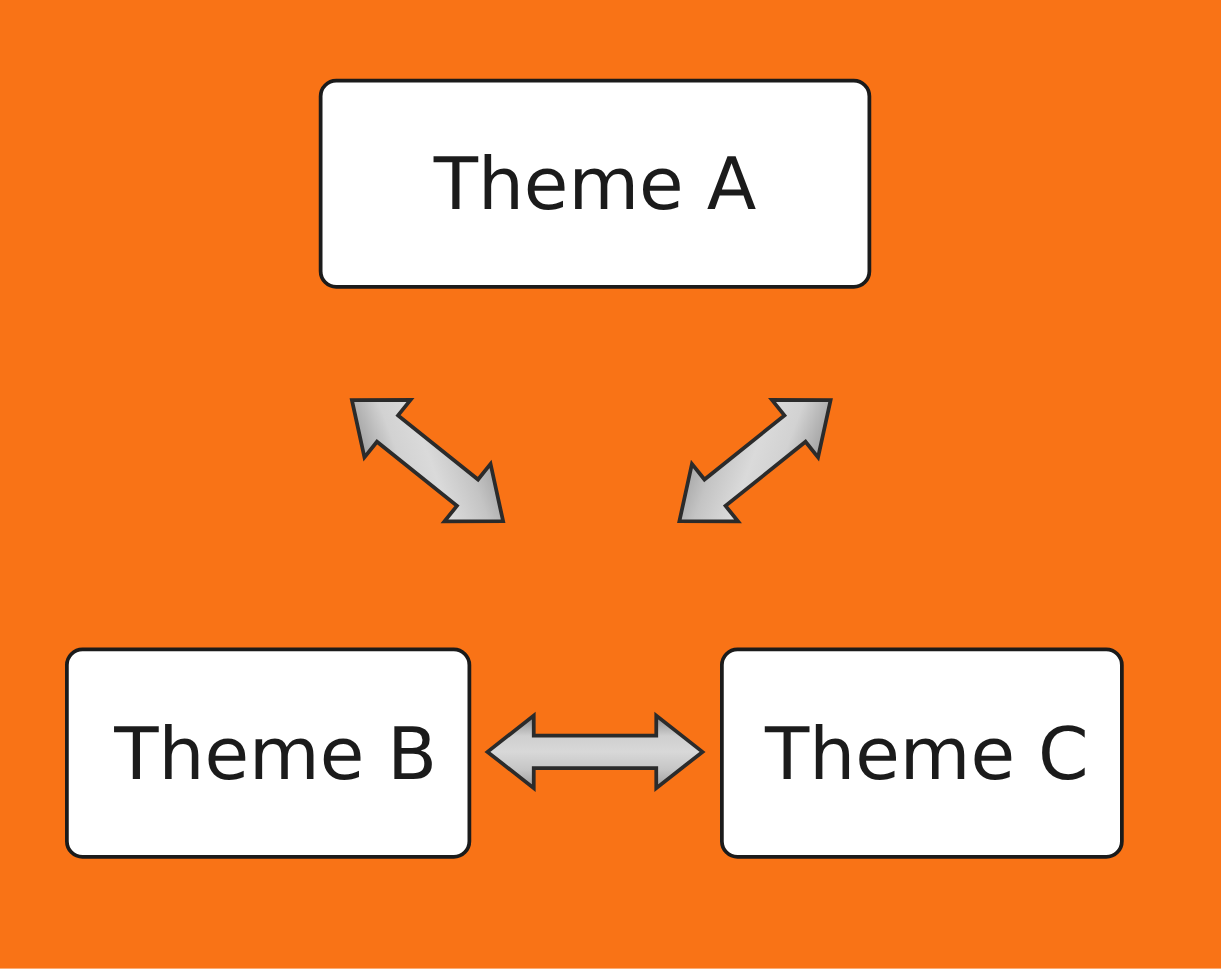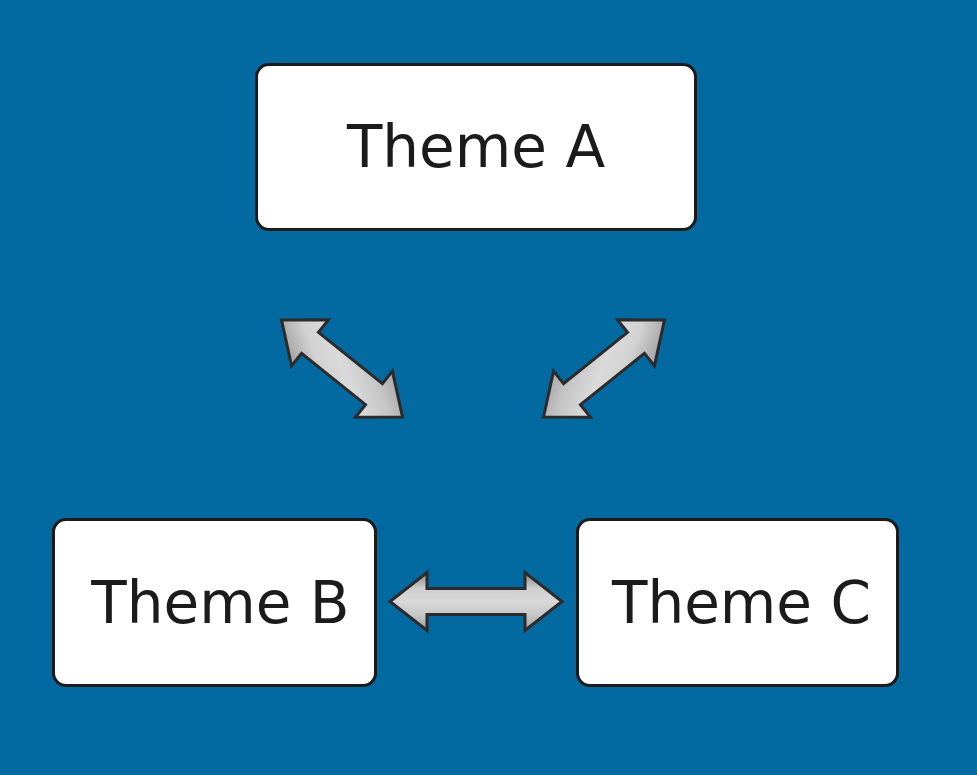--- a/index.html
+++ b/index.html
@@ -8,21 +8,21 @@
     padding: 0;
     background: #ffffff;
   }
   body {
     font-family: "DejaVu Sans", sans-serif;
   }
   #canvas {
     position: relative;
     width: 977px;
     height: 775px;
-    background: #0369a1;
+    background: #f97316;
     overflow: hidden;
   }
   .node-box {
     position: absolute;
     box-sizing: border-box;
     background: #ffffff;
     border: 3px solid #1b1b1b;
     border-radius: 14px;
     display: flex;
     align-items: center;

